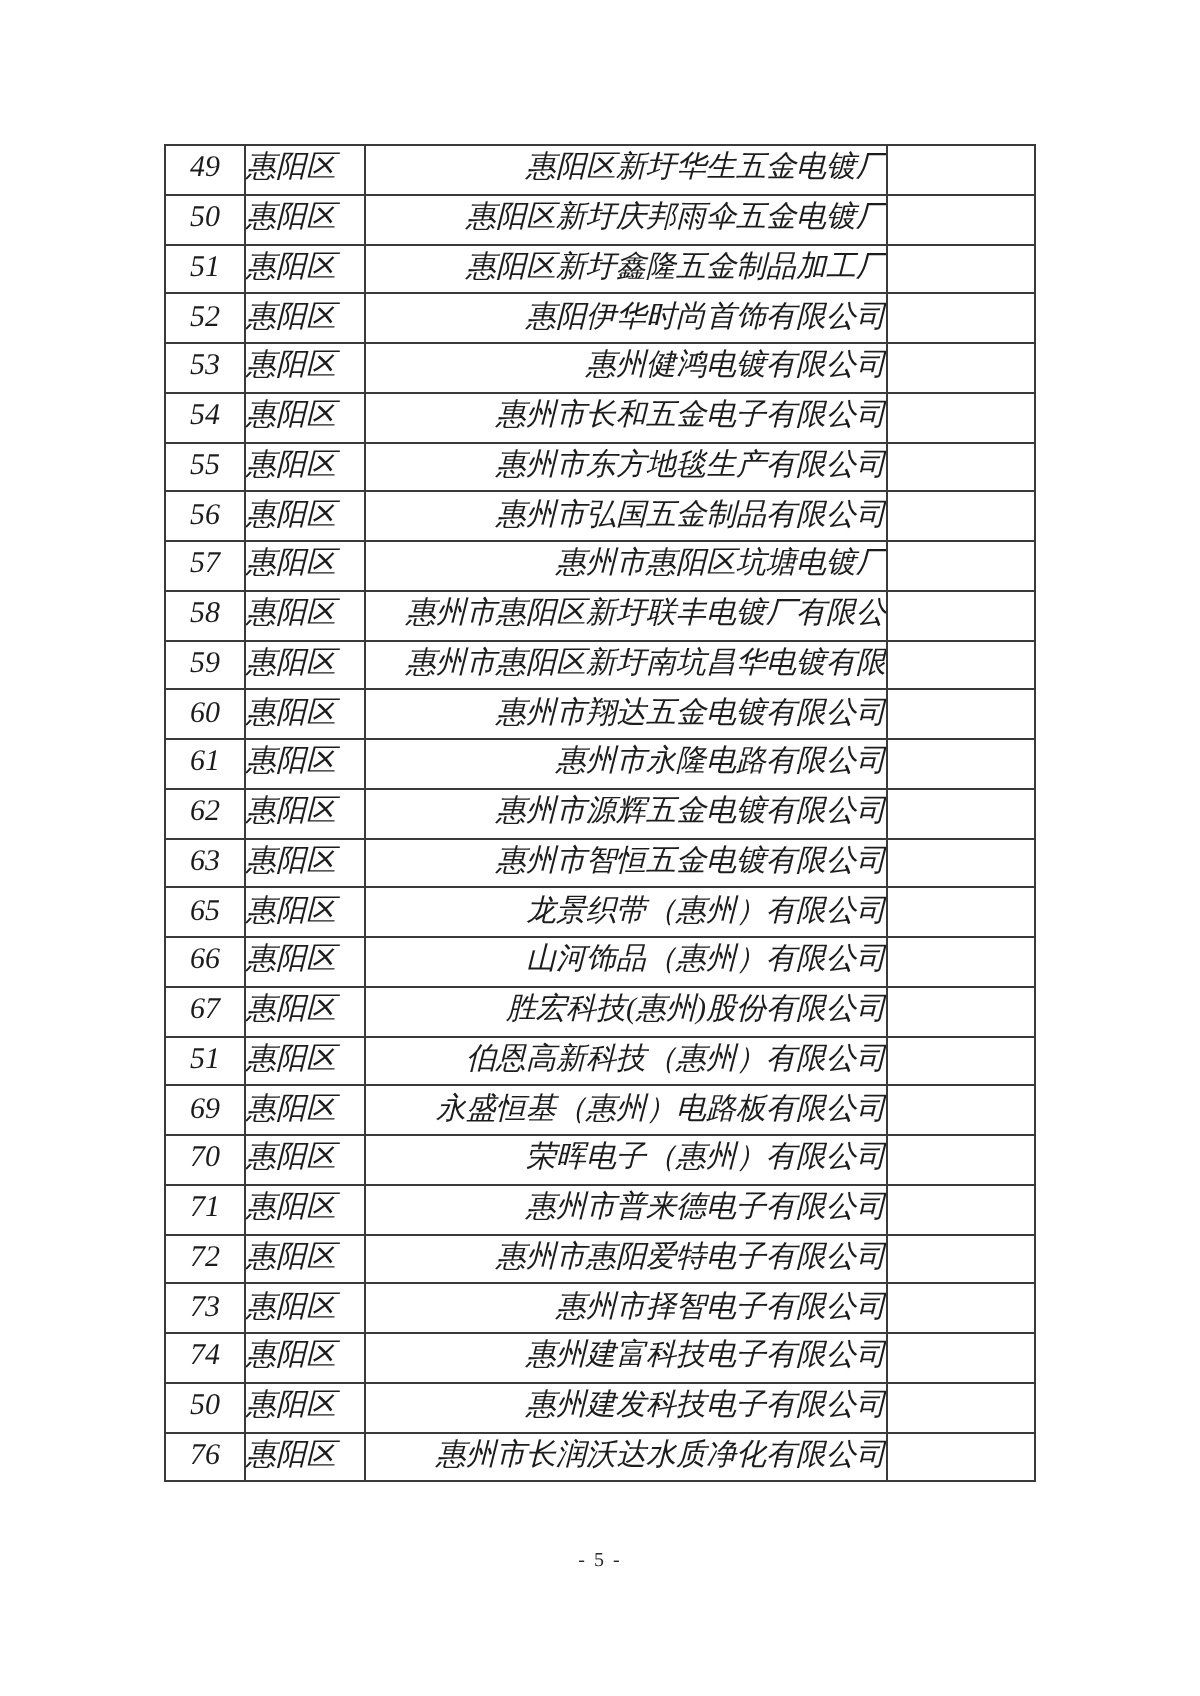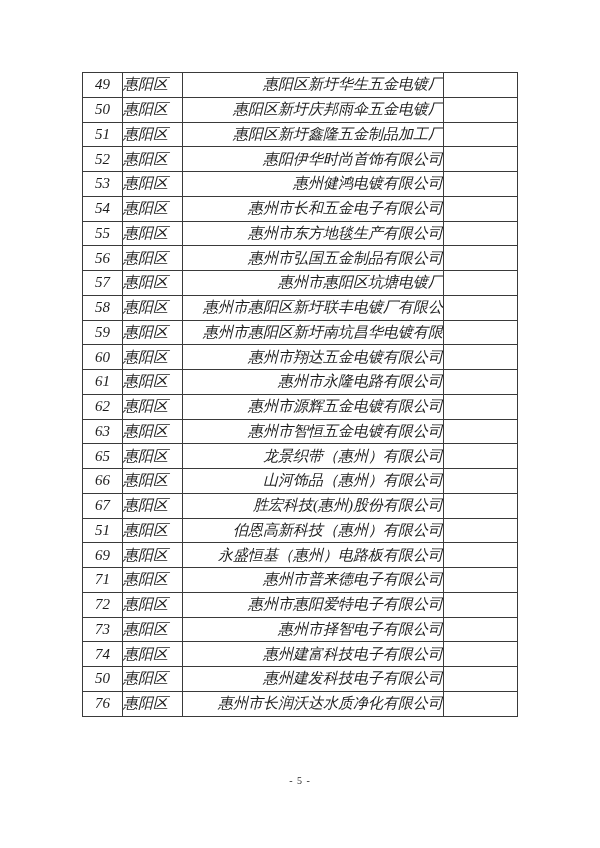--- a/index.html
+++ b/index.html
@@ -169,20 +169,26 @@
         <td class="td-company">伯恩高新科技（惠州）有限公司</td>
         <td class="td-empty"></td>
       </tr>
       <tr>
         <td class="td-num">69</td>
         <td class="td-district">惠阳区</td>
         <td class="td-company">永盛恒基（惠州）电路板有限公司</td>
         <td class="td-empty"></td>
       </tr>
       <tr>
+        <td class="td-num">70</td>
+        <td class="td-district">惠阳区</td>
+        <td class="td-company">荣晖电子（惠州）有限公司</td>
+        <td class="td-empty"></td>
+      </tr>
+      <tr>
         <td class="td-num">71</td>
         <td class="td-district">惠阳区</td>
         <td class="td-company">惠州市普来德电子有限公司</td>
         <td class="td-empty"></td>
       </tr>
       <tr>
         <td class="td-num">72</td>
         <td class="td-district">惠阳区</td>
         <td class="td-company">惠州市惠阳爱特电子有限公司</td>
         <td class="td-empty"></td>

